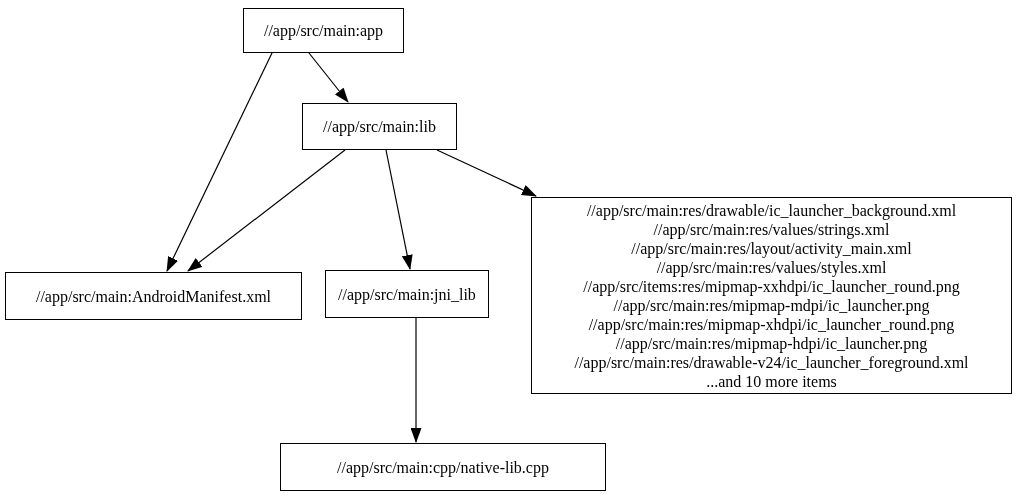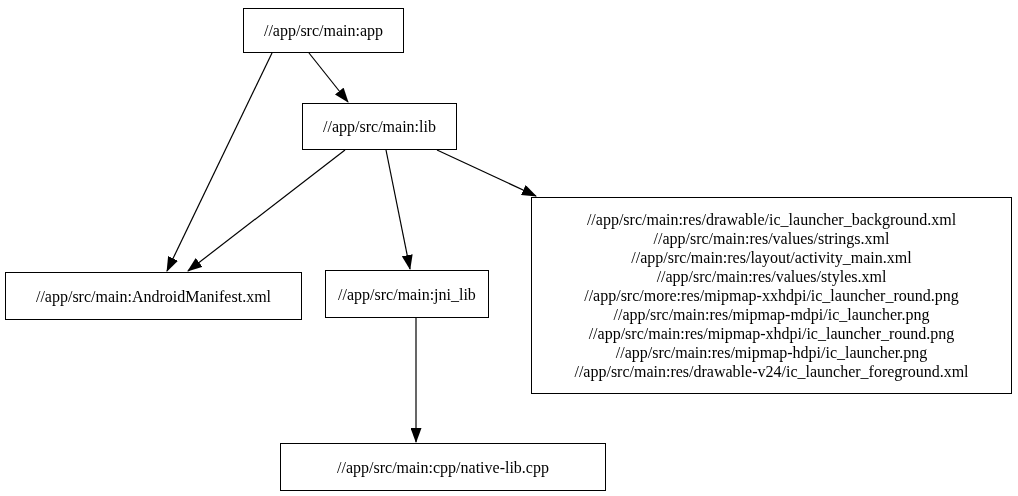--- a/index.html
+++ b/index.html
@@ -78,24 +78,25 @@
 
   <div class="node" id="node-jni">
     <span class="node-line">//app/src/main:jni_lib</span>
   </div>
 
   <div class="node" id="node-res">
     <span class="node-line">//app/src/main:res/drawable/ic_launcher_background.xml</span>
     <span class="node-line">//app/src/main:res/values/strings.xml</span>
     <span class="node-line">//app/src/main:res/layout/activity_main.xml</span>
     <span class="node-line">//app/src/main:res/values/styles.xml</span>
-    <span class="node-line">//app/src/more:res/mipmap-xxhdpi/ic_launcher_round.png</span>
+    <span class="node-line">//app/src/items:res/mipmap-xxhdpi/ic_launcher_round.png</span>
     <span class="node-line">//app/src/main:res/mipmap-mdpi/ic_launcher.png</span>
     <span class="node-line">//app/src/main:res/mipmap-xhdpi/ic_launcher_round.png</span>
     <span class="node-line">//app/src/main:res/mipmap-hdpi/ic_launcher.png</span>
     <span class="node-line">//app/src/main:res/drawable-v24/ic_launcher_foreground.xml</span>
+    <span class="node-line">...and 10 more items</span>
   </div>
 
   <div class="node" id="node-native">
     <span class="node-line">//app/src/main:cpp/native-lib.cpp</span>
   </div>
 
 </div>
 
 </body></html>

